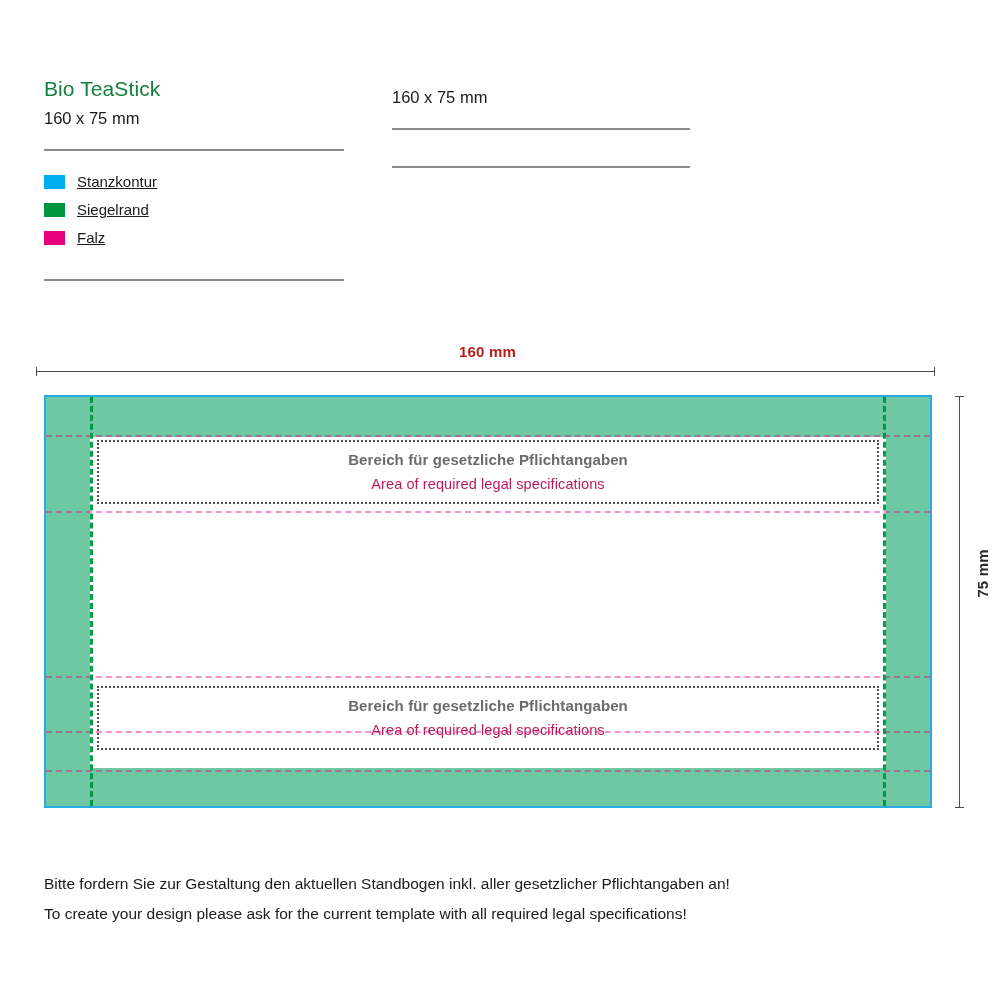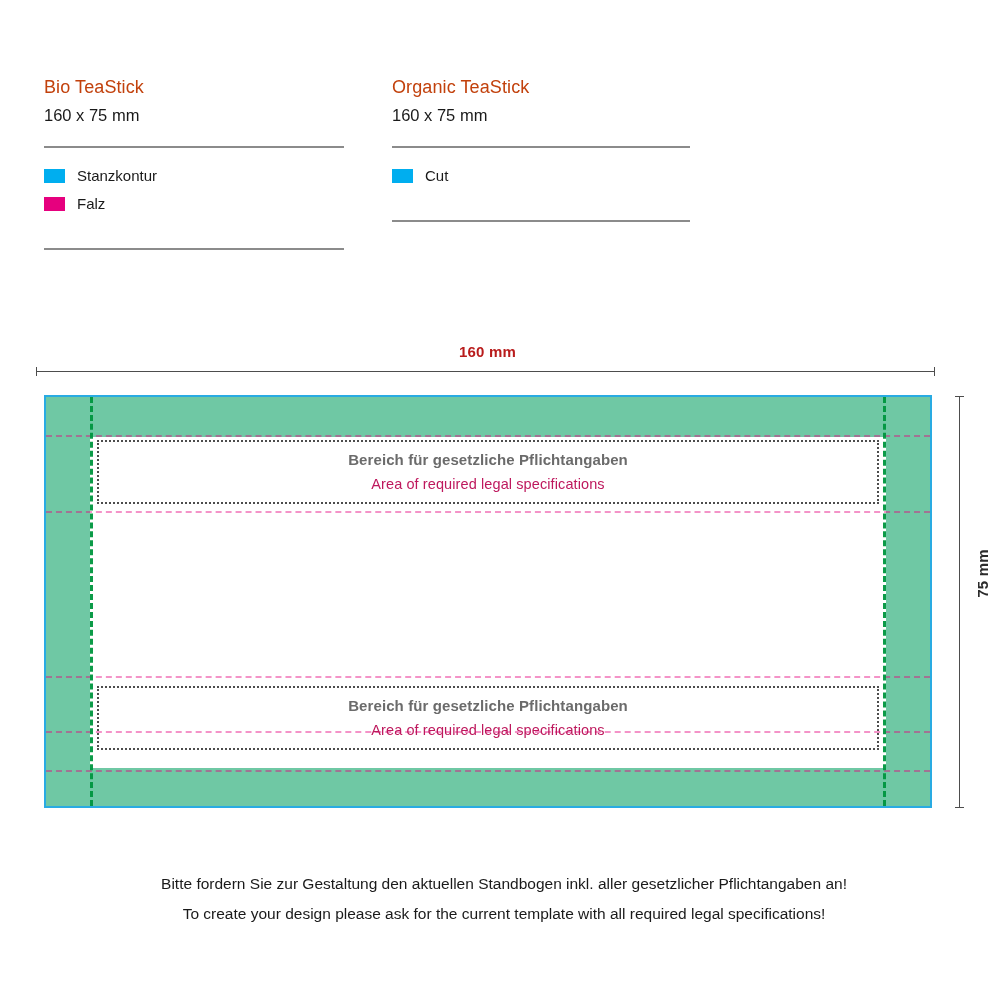--- a/index.html
+++ b/index.html
@@ -10,36 +10,36 @@
     color:#1a1a1a;
     overflow:hidden;
   }
 
   
   .legend{position:absolute;top:78px;}
   .legend.de{left:44px;width:300px;}
   .legend.en{left:392px;width:298px;}
 
   .legend-title{
-    font-size:18px;font-weight:400;color:#c2410c;
+    font-size:21px;font-weight:400;color:#15803d;
     letter-spacing:.1px;line-height:1;
     white-space:nowrap;
   }
   .legend-size{
     font-size:16.5px;font-weight:400;color:#1a1a1a;
     margin-top:11px;line-height:1;
   }
   .legend-rule{
     height:2px;background:#8b8b8b;margin-top:22px;
   }
   .legend-rule.bottom{margin-top:0;}
 
   .legend-items{padding:18px 0 18px 0;}
   .legend-row{
-    display:flex;align-items:center;height:20px;margin-bottom:8px;
+    display:flex;align-items:flex-end;height:20px;margin-bottom:8px;text-decoration:underline;
   }
   .legend-row:last-child{margin-bottom:16px;}
   .swatch{
     width:21px;height:14px;margin-right:12px;flex:none;display:block;
   }
   .legend-label{font-size:15px;line-height:1;color:#1a1a1a;}
 
   
   .dim-h-label{
     position:absolute;left:0;top:343px;width:975px;text-align:center;
@@ -119,53 +119,51 @@
   .legal-en{
     font-size:14.5px;font-weight:400;color:#be185d;line-height:1;
     margin-top:10px;letter-spacing:.1px;
   }
 
   
   .footer{position:absolute;left:44px;top:876px;width:920px;}
   .footer-line{
     font-size:15.5px;color:#1a1a1a;line-height:1;margin-bottom:14px;
     white-space:nowrap;
-    text-align:center;
   }
   .footer-line:last-child{margin-bottom:0;}
 </style>
 </head>
 <body>
 
 <div class="legend de">
   <div class="legend-title">Bio TeaStick</div>
   <div class="legend-size">160 x 75 mm</div>
   <div class="legend-rule"></div>
   <div class="legend-items">
     <div class="legend-row">
       <span class="swatch" style="background: rgb(0, 174, 239);"></span>
       <span class="legend-label">Stanzkontur</span>
     </div>
     <div class="legend-row">
+      <span class="swatch" style="background: rgb(0, 150, 63);"></span>
+      <span class="legend-label">Siegelrand</span>
+    </div>
+    <div class="legend-row">
       <span class="swatch" style="background: rgb(230, 0, 126);"></span>
       <span class="legend-label">Falz</span>
     </div>
   </div>
   <div class="legend-rule bottom"></div>
 </div>
 
 <div class="legend en">
-  <div class="legend-title">Organic TeaStick</div>
   <div class="legend-size">160 x 75 mm</div>
   <div class="legend-rule"></div>
   <div class="legend-items">
-    <div class="legend-row">
-      <span class="swatch" style="background: rgb(0, 174, 239);"></span>
-      <span class="legend-label">Cut</span>
-    </div>
   </div>
   <div class="legend-rule bottom"></div>
 </div>
 
 <div class="dim-h-label">160 mm</div>
 <div class="dim-h-line"></div>
 
 <div class="dim-v-line"></div>
 <div class="dim-v-label">75 mm</div>
 

